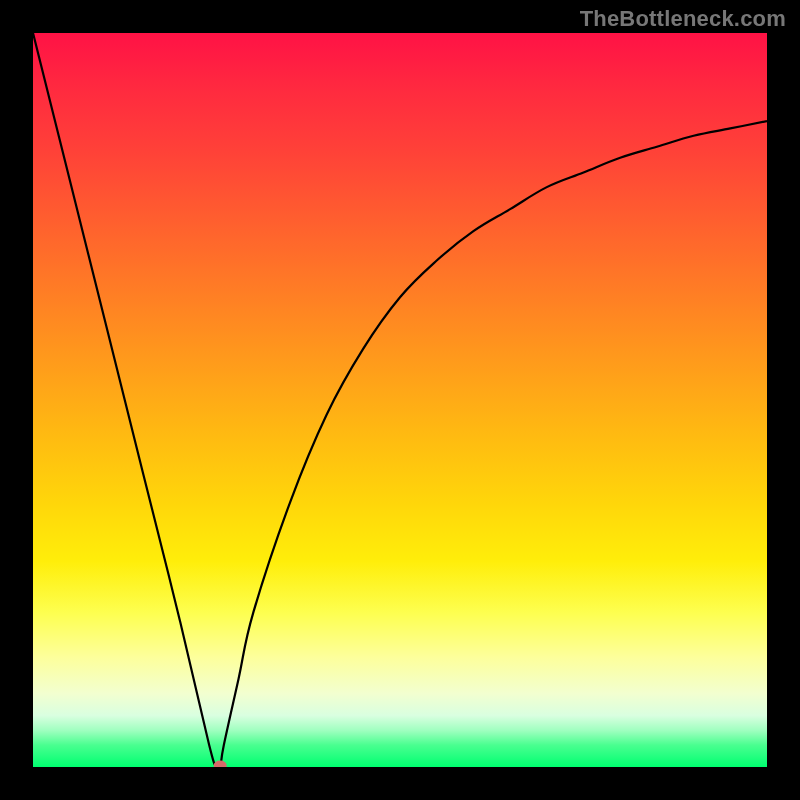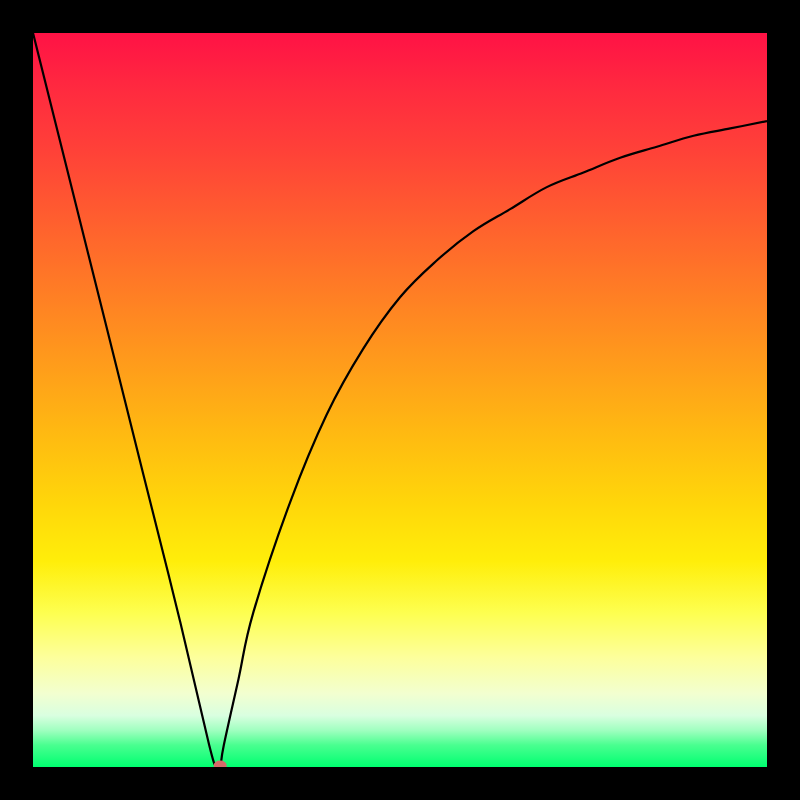--- a/index.html
+++ b/index.html
@@ -65,13 +65,14 @@
 </head>
 <body>
 
 <div class="frame">
   <div class="plot-area">
     <svg class="curve-svg" viewBox="0 0 734 734" preserveAspectRatio="none">
       <path d="M 0.00 0.00 C 6.61 26.42, 23.49 93.95, 36.70 146.80 C 49.91 199.65, 60.19 240.75, 73.40 293.60 C 86.61 346.45, 96.89 387.55, 110.10 440.40 C 123.31 493.25, 134.91 538.32, 146.80 587.20 C 158.69 636.08, 169.55 685.56, 176.16 711.98 C 182.77 738.40, 181.52 730.04, 183.50 734.00 C 185.48 737.96, 185.85 737.96, 187.17 734.00 C 188.49 730.04, 187.54 727.83, 190.84 711.98 C 194.14 696.13, 200.24 669.70, 205.52 645.92 C 210.80 622.14, 210.95 611.57, 220.20 579.86 C 229.45 548.15, 243.69 505.43, 256.90 469.76 C 270.11 434.09, 280.39 409.43, 293.60 381.68 C 306.81 353.93, 317.09 336.76, 330.30 315.62 C 343.51 294.48, 353.79 280.09, 367.00 264.24 C 380.21 248.39, 390.49 239.43, 403.70 227.54 C 416.91 215.65, 427.19 207.43, 440.40 198.18 C 453.61 188.93, 463.89 184.09, 477.10 176.16 C 490.31 168.23, 500.59 160.75, 513.80 154.14 C 527.01 147.53, 537.29 144.74, 550.50 139.46 C 563.71 134.18, 573.99 129.40, 587.20 124.78 C 600.41 120.16, 610.69 117.73, 623.90 113.77 C 637.11 109.81, 647.39 106.06, 660.60 102.76 C 673.81 99.46, 684.09 98.06, 697.30 95.42 C 710.51 92.78, 727.39 89.40, 734.00 88.08" fill="none" stroke="#000000" stroke-width="2.2"></path>
       <ellipse cx="187.17" cy="732.53" rx="6.5" ry="5" fill="#d46a6a"></ellipse>
     </svg>
   </div>
+  <div class="watermark">TheBottleneck.com</div>
 </div>
 
 </body></html>

